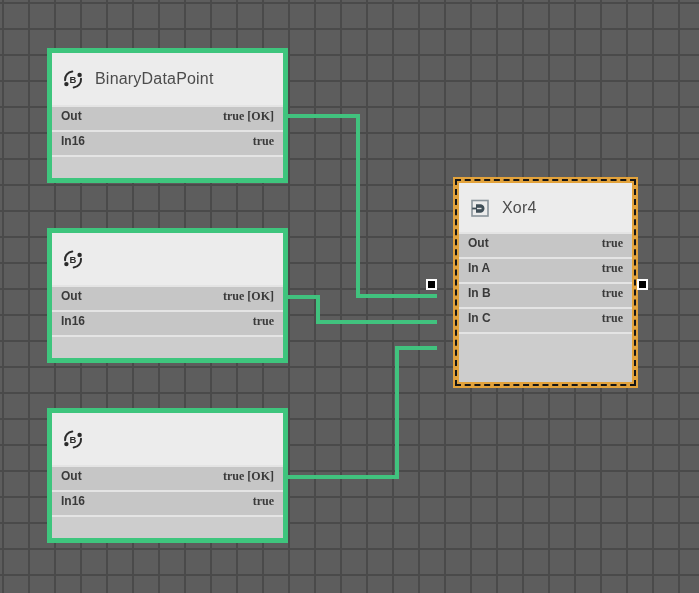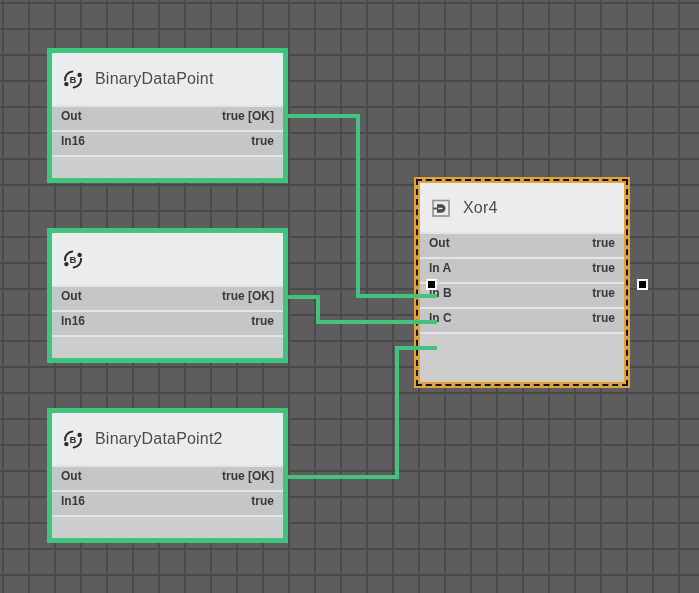--- a/index.html
+++ b/index.html
@@ -22,21 +22,21 @@
     width:241px;height:135px;
     border:5px solid var(--green-highlight,#3ec57d);
     background:#e2e2e2;
   }
   .b1{left:47px;top:48px;}
   .b2{left:47px;top:228px;}
   .b3{left:47px;top:408px;}
 
   
   .xor-outer{
-    left:414px;top:177px;width:216px;height:211px;
+    left:453px;top:177px;width:185px;height:211px;
     border:2px solid var(--orange-selection,#e2a23b);
   }
   .xor-mid{
     width:100%;height:100%;
     border:2px dashed #161616;
     background:var(--orange-selection,#e2a23b);
   }
   .xor-inner{
     width:100%;height:100%;
     border:2px solid var(--orange-selection,#e2a23b);
@@ -52,21 +52,21 @@
   .node-title{font-size:16px;color:var(--title-text,#4c4c4c);letter-spacing:.2px;white-space:nowrap;}
   .icon{flex:none;width:22px;height:22px;}
 
   .row{
     flex:none;height:23px;margin-top:2px;
     background:var(--row-bg,#c6c6c6);
     display:flex;align-items:center;justify-content:space-between;
     padding:0 9px 5px 9px;
     font-size:12px;font-weight:bold;color:var(--text,#3a3a3a);
   }
-  .row .val{text-align:left;}
+  .row .val{text-align:left;font-family:Liberation Serif, serif;}
   .row.empty{flex:1;background:var(--row-empty-bg,#cdcdcd);}
 
   
   svg.wires{position:absolute;left:0;top:0;z-index:3;pointer-events:none;}
   svg.wires polyline{pointer-events:stroke;}
 
   
   .handle{
     position:absolute;z-index:4;width:11px;height:11px;
     background:#000;border:2px solid #fff;
@@ -133,21 +133,20 @@
 <div class="node green-node b3">
   <div class="node-body">
     <div class="node-header">
       <svg class="icon" viewBox="0 0 22 22">
         <path d="M10.3 3.5 A 8 8 0 0 0 3.1 12.2" fill="none" stroke="#2b2b2b" stroke-width="2" stroke-linecap="round"></path>
         <path d="M11.7 19.5 A 8 8 0 0 0 19 10.8" fill="none" stroke="#2b2b2b" stroke-width="2" stroke-linecap="round"></path>
         <circle cx="4.4" cy="16.1" r="2.2" fill="#2b2b2b"></circle>
         <circle cx="17.6" cy="6.9" r="2.2" fill="#2b2b2b"></circle>
         <text x="11" y="14.8" font-size="9.5" font-weight="bold" text-anchor="middle" fill="#2b2b2b" font-family="Liberation Sans, sans-serif">B</text>
       </svg>
-      <span class="node-title">BinaryDataPoint2</span>
     </div>
     <div class="row">
       <span>Out</span>
       <span class="val">true [OK]</span>
     </div>
     <div class="row">
       <span>In16</span>
       <span class="val">true</span>
     </div>
     <div class="row empty"></div>

